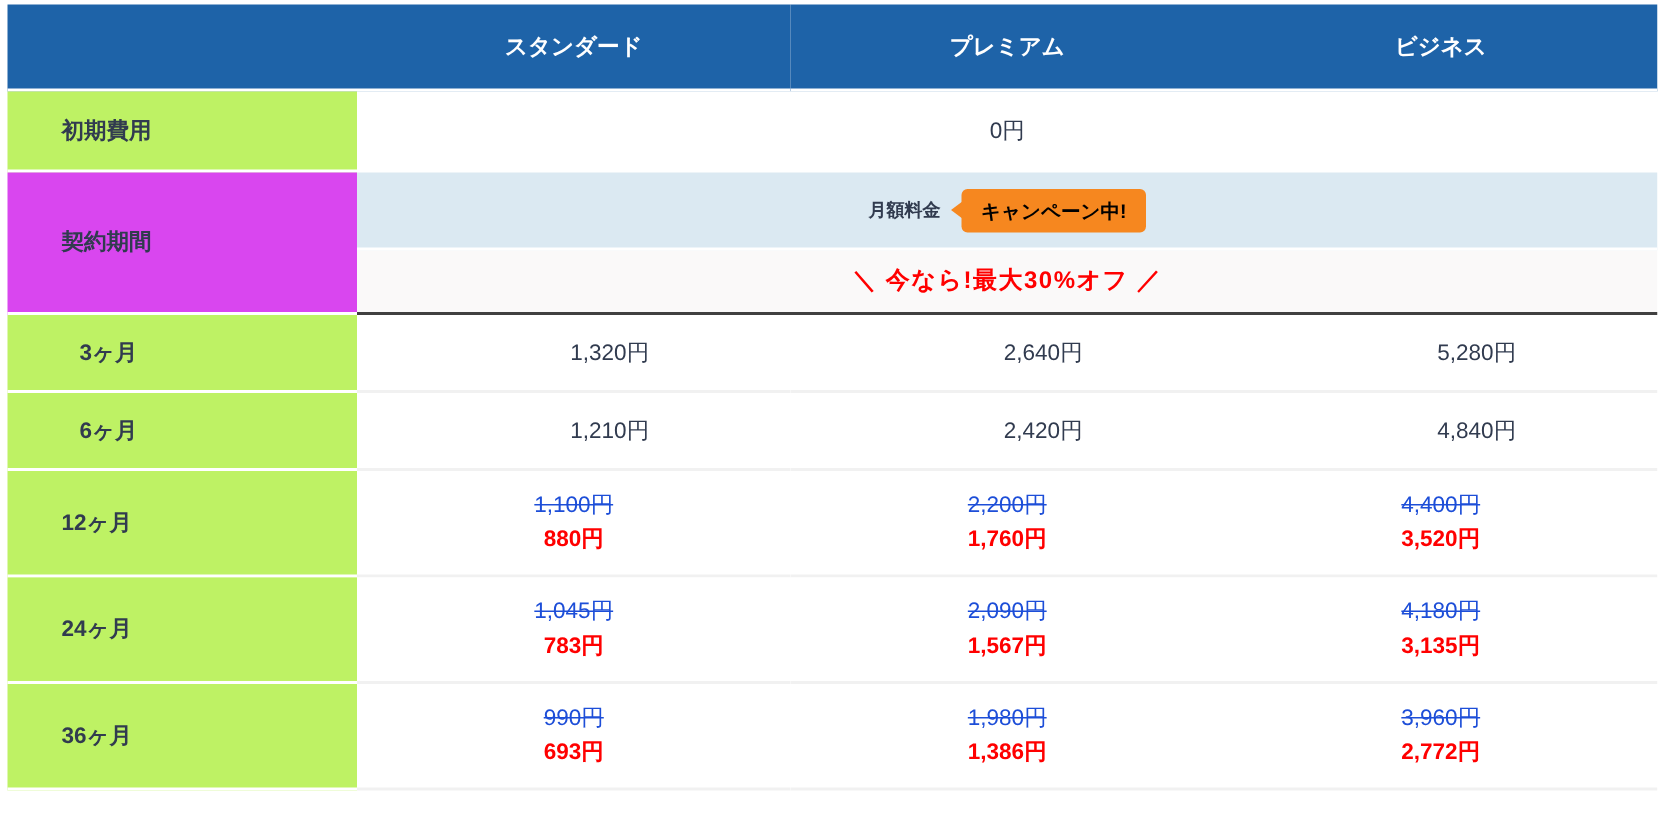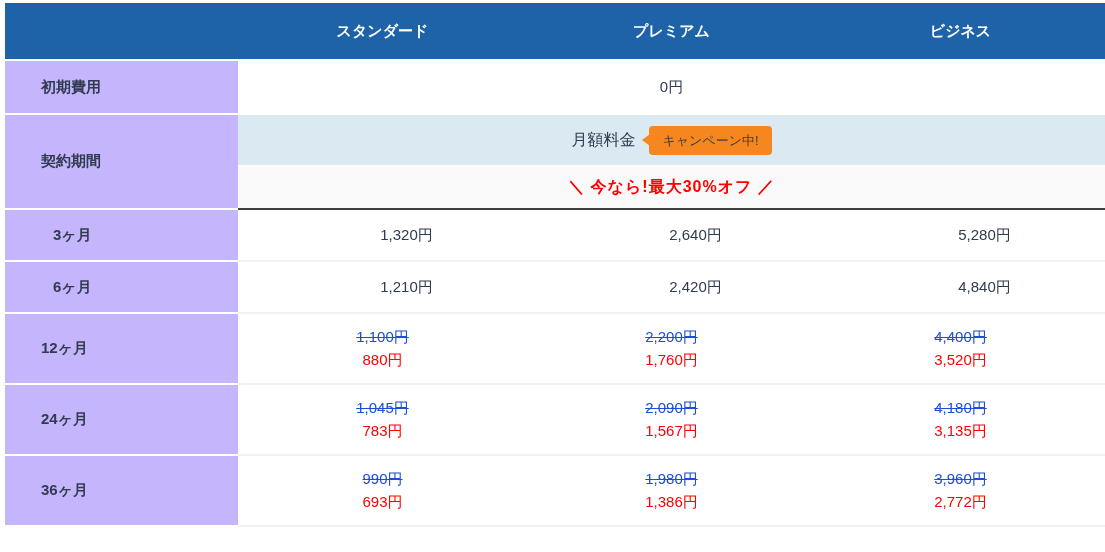--- a/index.html
+++ b/index.html
@@ -18,48 +18,48 @@
   col.c-plan{width:289px;}
 
   
   tr.head th{
     background:#1e63a8;color:#ffffff;font-weight:bold;font-size:15px;
     height:56px;text-align:center;vertical-align:middle;
     border-bottom:2px solid #ffffff;padding:0;
   }
   
   th.rowlabel{
-    background:#c4b5fd;color:#313b4f;font-weight:bold;font-size:15px;
+    background:#bef264;color:#313b4f;font-weight:bold;font-size:15px;
     text-align:left;padding:0 0 0 36px;vertical-align:middle;
     border-bottom:2px solid #ffffff;
   }
-  th.rowlabel.blue{background:#c4b5fd;}
+  th.rowlabel.blue{background:#d946ef;}
 
   
   td{vertical-align:middle;text-align:center;padding:0;}
   td.cell-white{background:#ffffff;border-bottom:2px solid #ffffff;}
   td.cell-blue{background:#dbe9f2;border-bottom:2px solid #ffffff;}
   td.cell-offwhite{background:#faf9f9;border-bottom:2px solid #404040;}
   td.cell-price{background:#ffffff;border-bottom:2px solid #f1f1f1;}
 
   tr.r-initial th,tr.r-initial td{height:52px;}
   tr.r-fee-a th,tr.r-fee-a td{height:50px;}
   tr.r-fee-b td{height:41px;}
   tr.r-period th,tr.r-period td{height:50px;padding-left:48px;}
   tr.r-period-sale th,tr.r-period-sale td{height:69px;}
 
   .price{font-size:15px;color:#313b4f;}
   .strike{display:block;font-size:15px;color:#1d4ed8;text-decoration:line-through;line-height:1.5;}
-  .sale{display:block;font-size:15px;color:#ff0000;font-weight:normal;line-height:1.5;}
+  .sale{display:block;font-size:15px;color:#ff0000;font-weight:bold;line-height:1.5;}
 
   .fee-line{display:flex;align-items:center;justify-content:center;}
-  .fee-title{font-size:16px;font-weight:normal;color:#313b4f;}
+  .fee-title{font-size:12px;font-weight:bold;color:#313b4f;}
   .badge{
-    position:relative;margin-left:14px;background:#f6871f;color:#404040;
-    font-size:13px;font-weight:normal;line-height:1;
+    position:relative;margin-left:14px;background:#f6871f;color:#000000;
+    font-size:13px;font-weight:bold;line-height:1;
     padding:8px 13px;border-radius:4px;white-space:nowrap;
   }
   .badge::before{
     content:"";position:absolute;left:-7px;top:50%;transform:translateY(-50%);
     border-top:6px solid transparent;border-bottom:6px solid transparent;
     border-right:8px solid #f6871f;
   }
   .promo{font-size:16px;font-weight:bold;color:#ff0000;letter-spacing:1px;}
 </style>
 </head>

